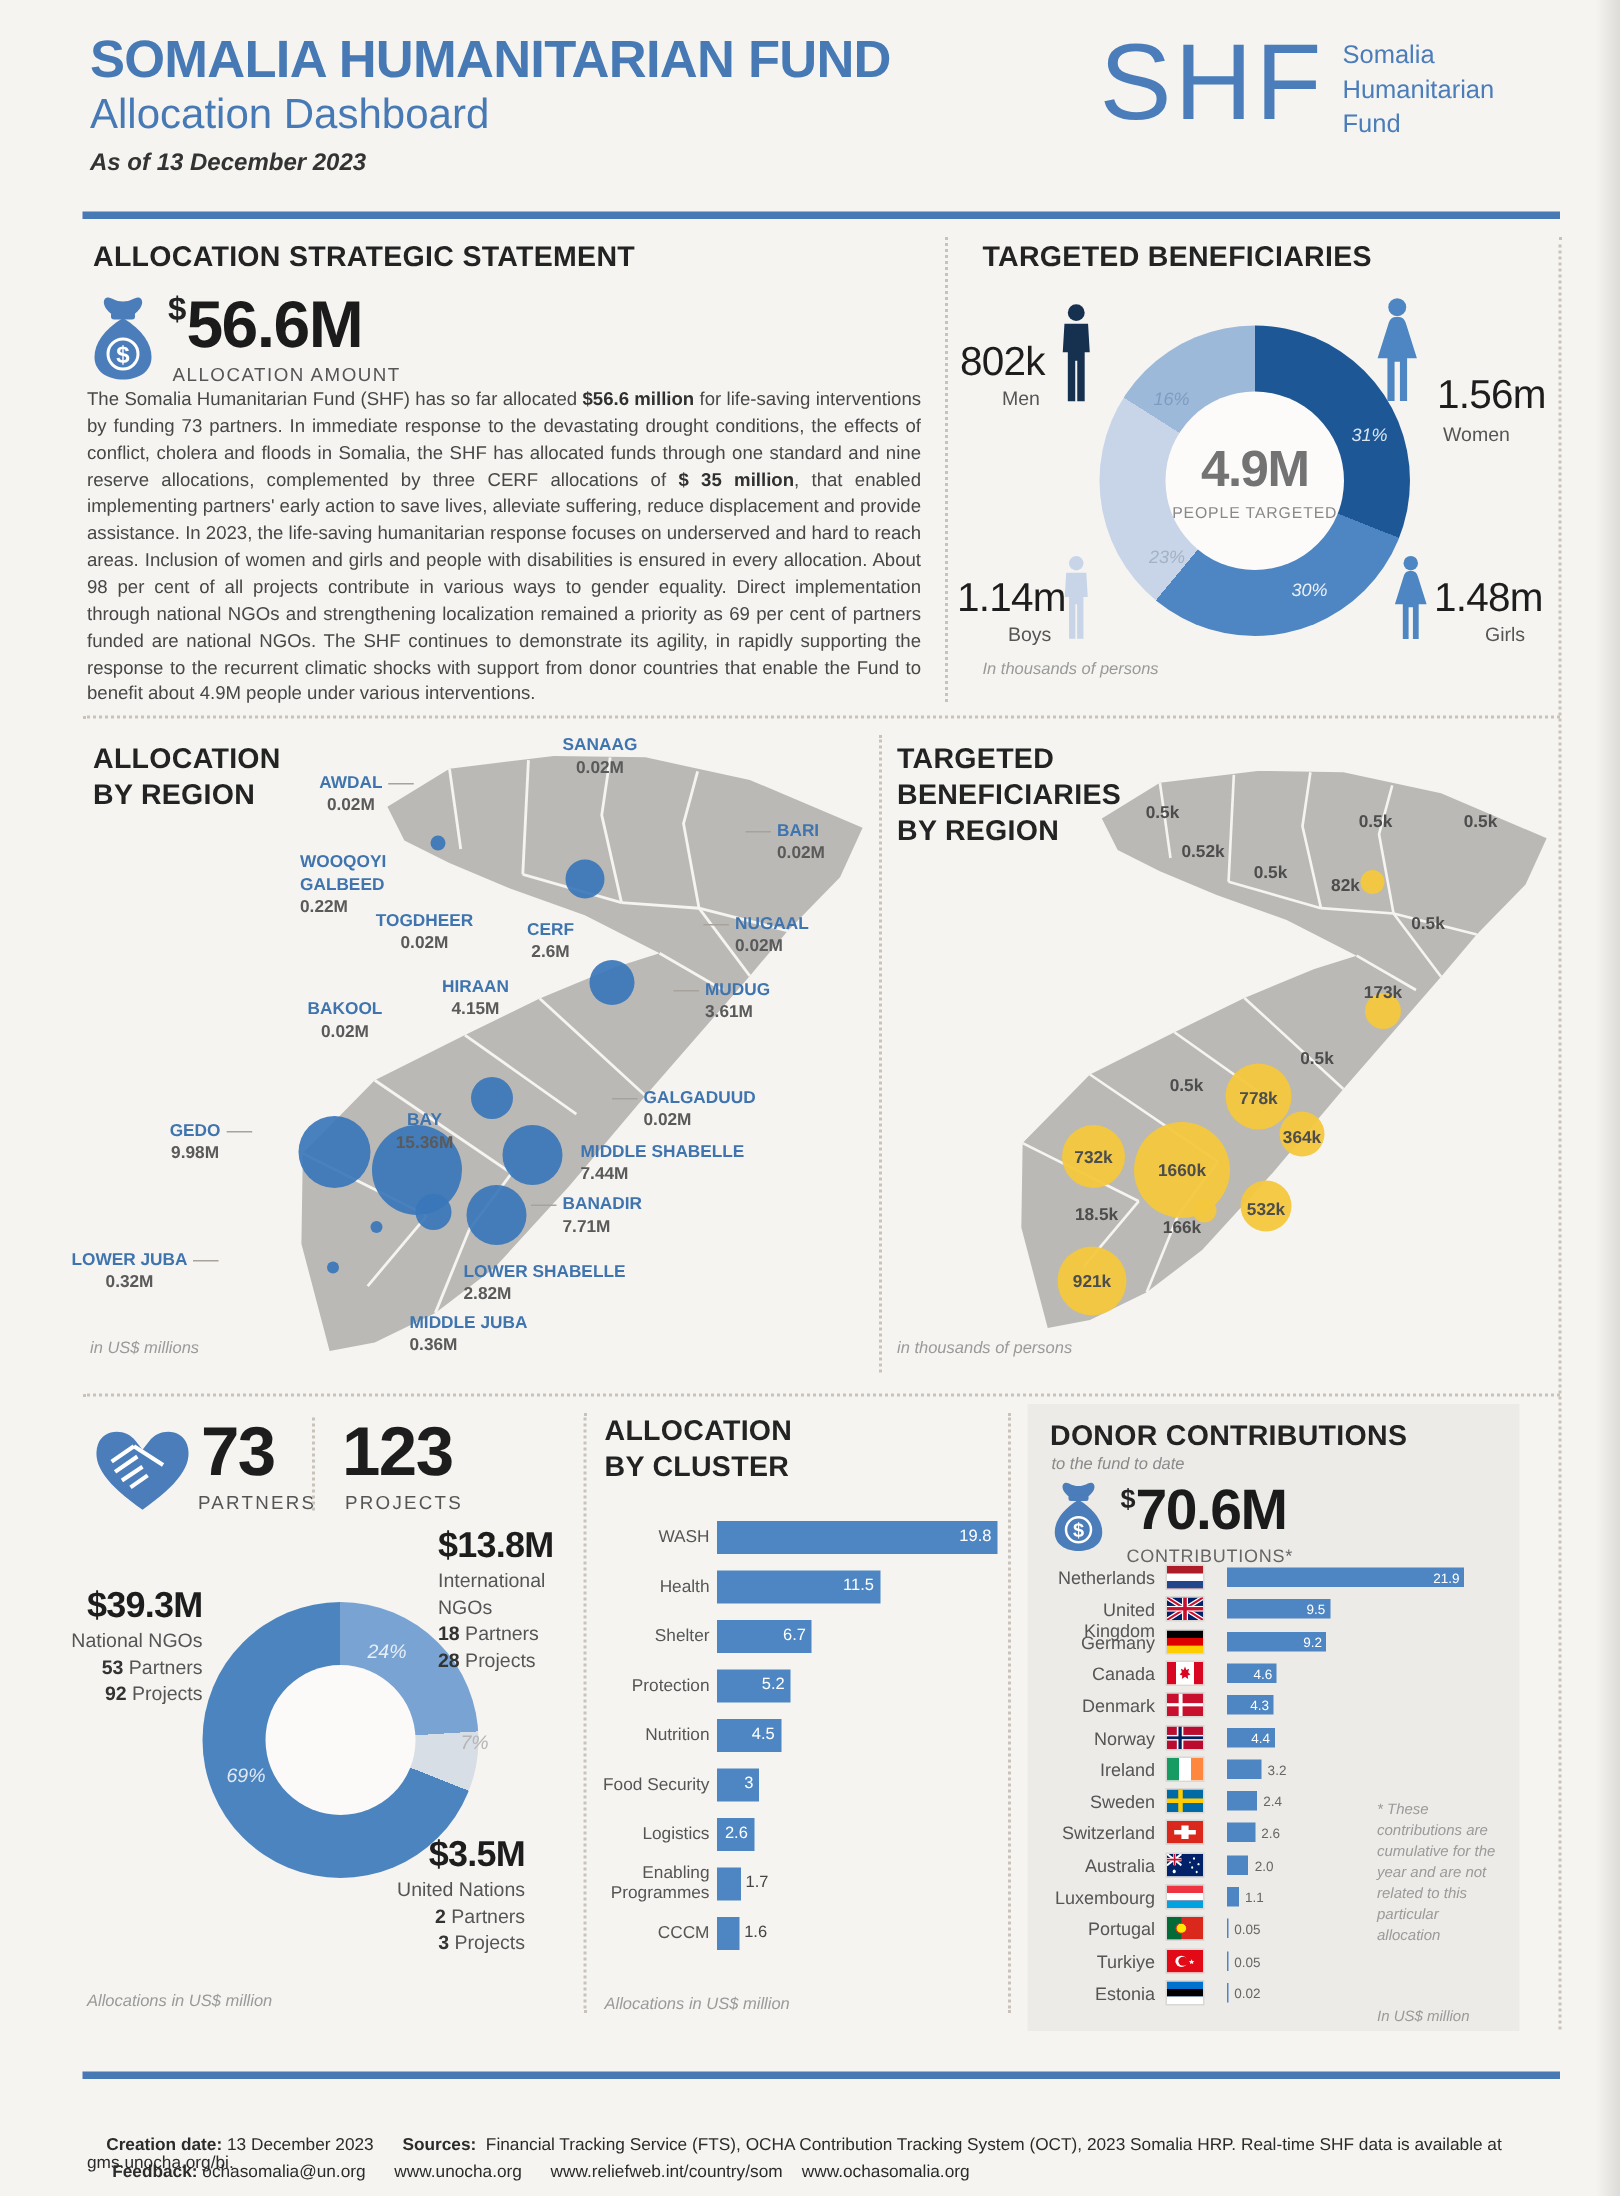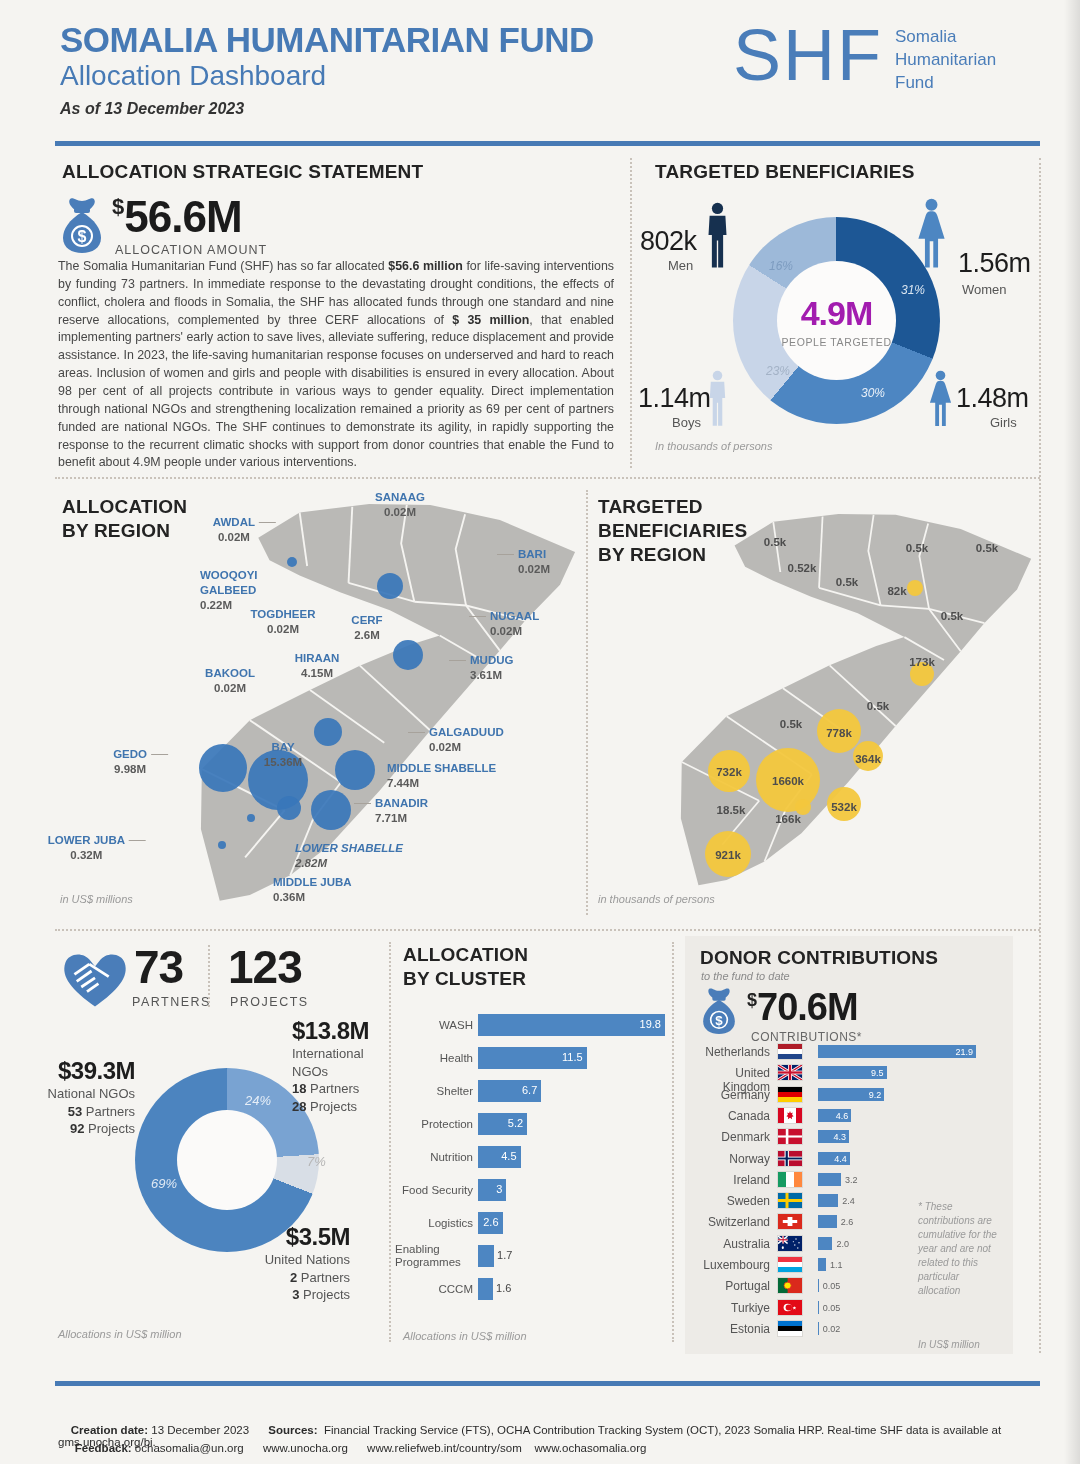--- a/index.html
+++ b/index.html
@@ -27,21 +27,21 @@
   .amount-cur{font-size:22px;font-weight:bold;vertical-align:18px;}
   .amount-val{font-size:44px;font-weight:600;letter-spacing:-1px;color:#1b1b1b;}
   .amount-cap{font-size:12.5px;color:#555;letter-spacing:1px;}
   .statement{left:58px;top:258px;width:556px;font-size:12.4px;line-height:1.44;color:#474747;text-align:justify;}
   .statement b{color:#303030;}
 
   
   .donut1{left:733px;top:217px;width:207px;height:207px;border-radius:50%;}
   .donut1 .hole{position:absolute;left:44px;top:44px;width:119px;height:119px;border-radius:50%;background:#fcfbfa;
                 display:flex;flex-direction:column;align-items:center;justify-content:center;}
-  .donut-total{font-size:34px;font-weight:600;letter-spacing:-1px;color:#a21caf;}
+  .donut-total{font-size:34px;font-weight:600;letter-spacing:-1px;color:#737373;}
   .donut-total-cap{font-size:10.5px;color:#888;letter-spacing:.6px;margin-top:3px;}
   .pct{position:absolute;font-size:12px;font-style:italic;}
   .p16{left:36px;top:42px;color:#7d9cc0;} .p31{left:168px;top:66px;color:#d9e5f1;}
   .p23{left:33px;top:147px;color:#a3b2c6;} .p30{left:128px;top:169px;color:#e9f0f8;}
   .big-num{font-size:27px;color:#1d1d1d;letter-spacing:-.5px;}
   .grp-cap{font-size:13px;color:#555;}
   .note{font-size:11px;font-style:italic;color:#9a9a9a;}
 
   
   .map-box{width:530px;height:435px;}
@@ -66,21 +66,21 @@
   .donut2 .hole{position:absolute;left:42px;top:42px;width:100px;height:100px;border-radius:50%;background:#fbfaf9;}
   .p24{left:110px;top:25px;color:#e6eef7;font-size:13px;} .p69{left:16px;top:108px;color:#dfe9f4;font-size:13px;}
   .p7{left:172px;top:86px;color:#b5b5b5;font-size:13px;}
   .seg-amt{font-size:24px;font-weight:600;color:#1d1d1d;letter-spacing:-.5px;}
   .seg-line{font-size:13px;color:#555;line-height:1.35;}
   .seg-line b{color:#333;}
 
   
   .cl-row{position:absolute;left:0;width:280px;height:22px;}
   .cl-label{position:absolute;left:0;top:0;width:78px;height:22px;display:flex;align-items:center;justify-content:flex-end;
-            font-size:11.5px;color:#555;line-height:1.1;}
+            text-align:right;font-size:11.5px;color:#555;line-height:1.1;}
   .cl-bar{position:absolute;left:83px;top:0;height:22px;background:#4d86c2;}
   .cl-val{position:absolute;top:4px;font-size:11px;}
   .cl-val.in{color:#fff;transform:translateX(-100%);}
   .cl-val.out{color:#444;}
 
   
   .donor-panel{left:685px;top:936px;width:328px;height:418px;background:#edebe7;}
   .d-sub{font-size:11px;font-style:italic;color:#8a8a8a;}
   .d-amt-cur{font-size:18px;font-weight:bold;vertical-align:14px;}
   .d-amt-val{font-size:38px;font-weight:600;letter-spacing:-1px;color:#1b1b1b;}
@@ -287,21 +287,21 @@
           <span class="ml-val">7.44M</span>
         </div>
         <div class="mlabel al-left dash-l" style="left: 320px; top: 311px;">
           <span class="ml-name">BANADIR</span>
           <span class="ml-val">7.71M</span>
         </div>
         <div class="mlabel al-right dash-r" style="left: 70px; top: 348px;">
           <span class="ml-name">LOWER JUBA</span>
           <span class="ml-val">0.32M</span>
         </div>
-        <div class="mlabel al-left" style="left: 240px; top: 356px; font-style: italic;">
+        <div class="mlabel al-left" style="left: 254px; top: 356px;">
           <span class="ml-name">LOWER SHABELLE</span>
           <span class="ml-val">2.82M</span>
         </div>
         <div class="mlabel al-left" style="left: 218px; top: 390px;">
           <span class="ml-name">MIDDLE JUBA</span>
           <span class="ml-val">0.36M</span>
         </div>
       </div>
   </div>
   <div class="abs sec-h" style="left:62px;top:495px;">ALLOCATION

